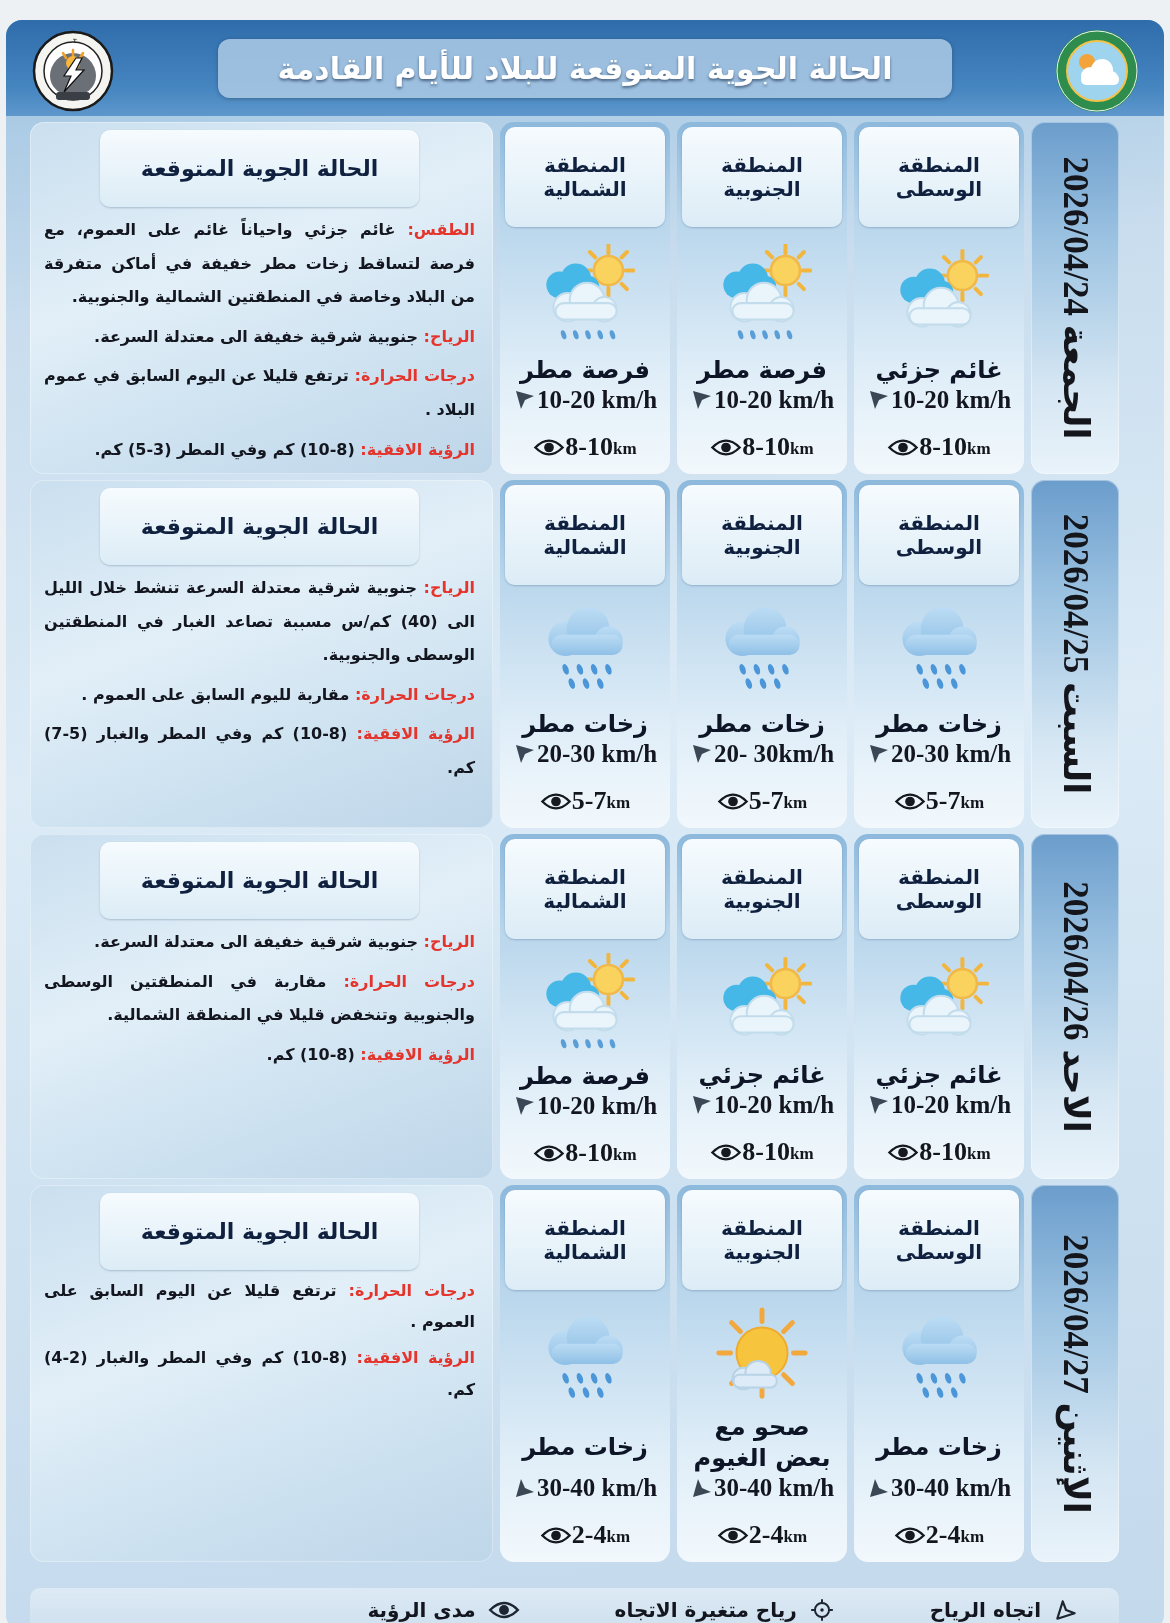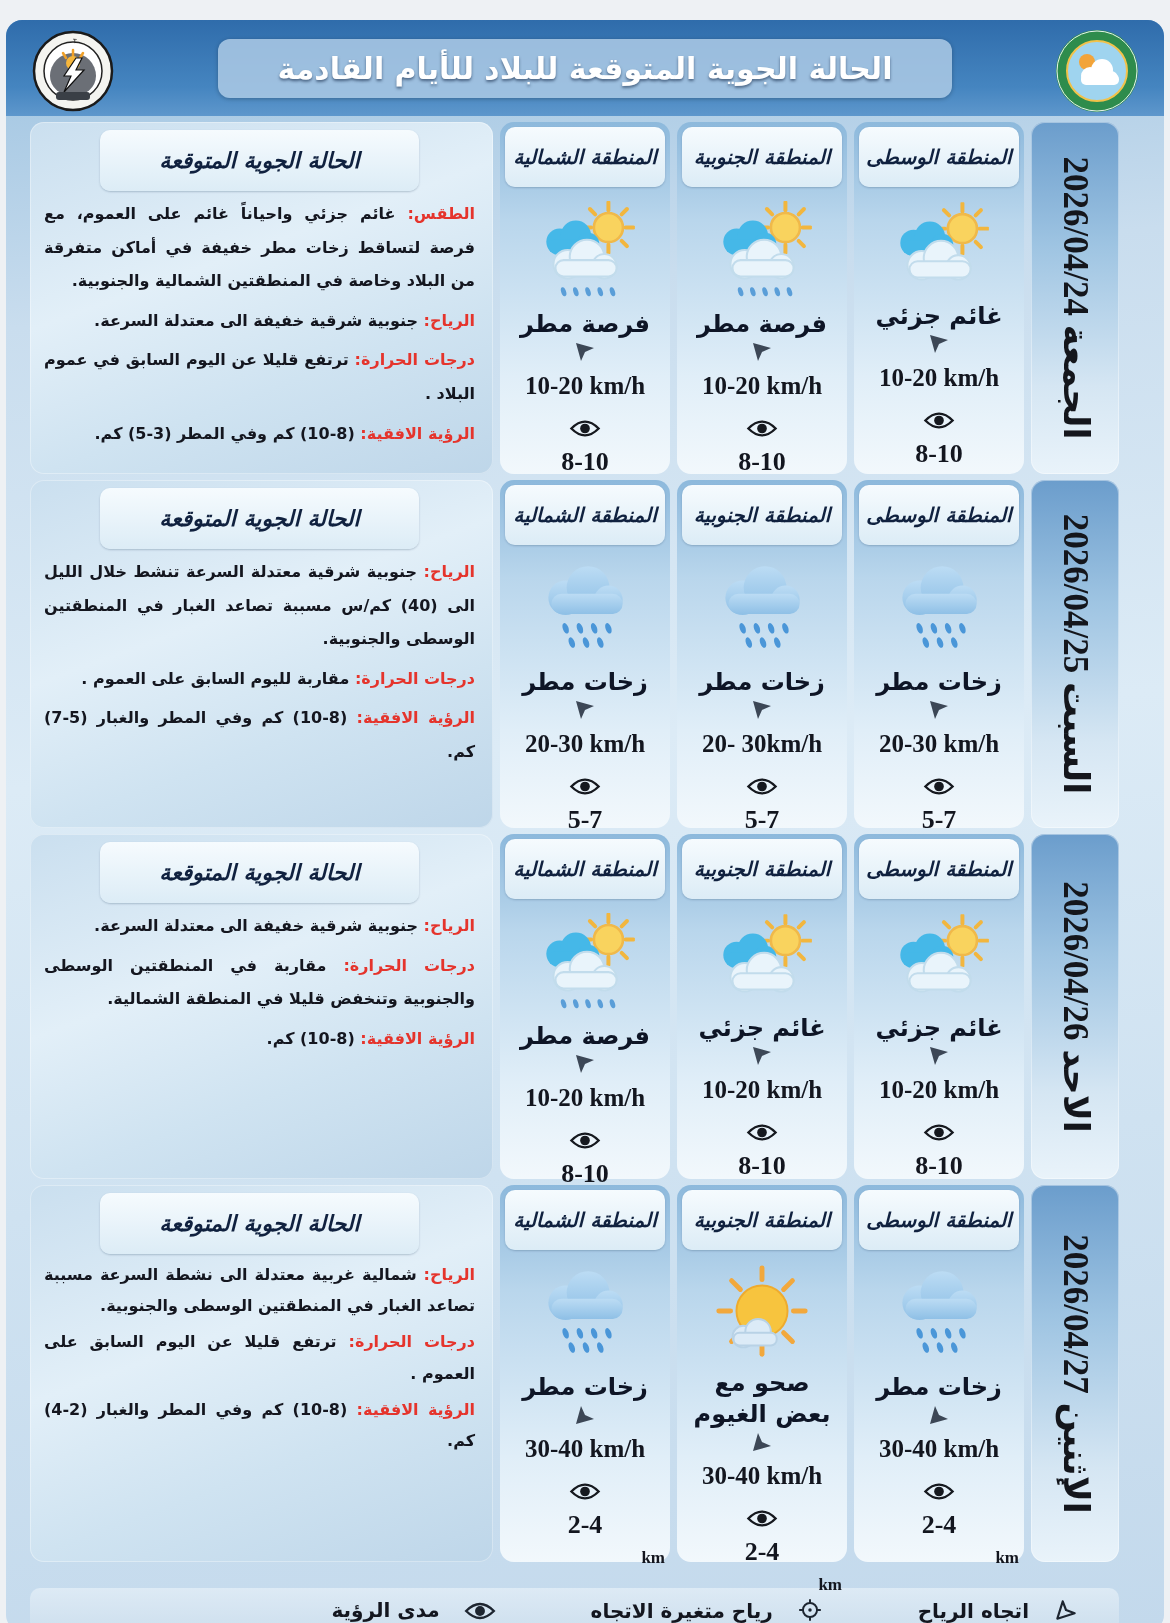--- a/index.html
+++ b/index.html
@@ -42,30 +42,30 @@
     font-family:"Liberation Serif","DejaVu Sans",serif;
   }
   .region-cell{
     flex:0 0 160px;border-radius:14px;display:flex;flex-direction:column;
     background:linear-gradient(180deg,#8db9dc 0%,#b9d6ec 28%,#e0eef8 72%,#f2f8fc 100%);
     padding:5px 5px 12px 5px;
   }
   .chip{
     background:linear-gradient(180deg,#f6fbfe 0%,#dcecf6 100%);
     border-radius:10px;text-align:center;font-weight:700;color:#10213f;
-    font-size:20px;padding:18px 4px;box-shadow:0 1px 2px rgba(30,60,90,.25);font-style:italic;
+    font-size:20px;padding:26px 4px;box-shadow:0 1px 2px rgba(30,60,90,.25);
   }
   .icon-wrap{height:122px;display:flex;align-items:center;justify-content:center;margin-top:10px;}
   .cond{
     text-align:center;font-weight:700;font-size:24px;color:#0e1526;
     flex:1;display:flex;align-items:center;justify-content:center;line-height:1.3;padding:0 4px;
   }
   .wind-row,.vis-row{
-    display:flex;align-items:center;justify-content:center;gap:8px;
-    font-family:"Liberation Serif","DejaVu Sans",serif;font-weight:700;color:#13161f;flex-direction:column;
+    display:flex;align-items:center;justify-content:center;
+    font-family:"Liberation Serif","DejaVu Sans",serif;font-weight:700;color:#13161f;
   }
   .wind-row{font-size:25px;margin-bottom:18px;}
   .vis-row{font-size:26px;}
   .vis-unit{font-size:17px;align-self:flex-end;padding-bottom:3px;}
   .dart{color:#3c4756;}
   .dart-down{transform:rotate(-90deg);}
   .eye{color:#16191f;}
   
   .forecast-panel{
     flex:1;border-radius:14px;padding:6px 18px 4px 14px;
@@ -79,21 +79,21 @@
   }
   .r4 .forecast-panel p{line-height:1.95;margin-top:5px;}
   .lbl{color:#e5342c;}
   
   .legend{
     margin:26px 45px 0 24px;height:44px;border-radius:10px;
     background:linear-gradient(180deg,#e3eef7cc,#cfe0eecc);
     display:flex;align-items:center;justify-content:flex-start;
     gap:0;padding:0 40px;
   }
-  .legend-item{display:flex;align-items:flex-end;gap:24px;font-size:20px;font-weight:700;color:#13161f;margin-left:95px;}
+  .legend-item{display:flex;align-items:center;gap:12px;font-size:20px;font-weight:700;color:#13161f;margin-left:95px;}
   .legend-icon{color:#1d2530;display:flex;align-items:center;}
   svg{display:block;}
 </style>
 </head>
 <body>
 
 <svg width="0" height="0" style="position:absolute">
   <defs>
     <linearGradient id="g-cloudblue" x1="0" y1="0" x2="0" y2="1">
       <stop offset="0" stop-color="#bcdcf4"></stop>
@@ -583,21 +583,20 @@
               <svg width="32" height="21" viewBox="0 0 30 20">
                 <use href="#sym-eye"></use>
               </svg>
             </span>
           <span>2-4</span>
           <span class="vis-unit">km</span>
         </div>
       </div>
       <div class="forecast-panel">
         <div class="chip chip-wide">الحالة الجوية المتوقعة</div>
-        <p><span class="lbl">الرياح:</span> <span>شمالية غربية معتدلة الى نشطة السرعة مسببة تصاعد الغبار في المنطقتين الوسطى والجنوبية.</span></p>
         <p><span class="lbl">درجات الحرارة:</span> <span>ترتفع قليلا عن اليوم السابق على العموم .</span></p>
         <p><span class="lbl">الرؤية الافقية:</span> <span>(8-10) كم وفي المطر والغبار (2-4) كم.</span></p>
       </div>
     </section>
   </div>
 
   <div class="legend">
     <div class="legend-item">
       <span class="legend-icon">
           <svg width="26" height="26" viewBox="0 0 24 24">

